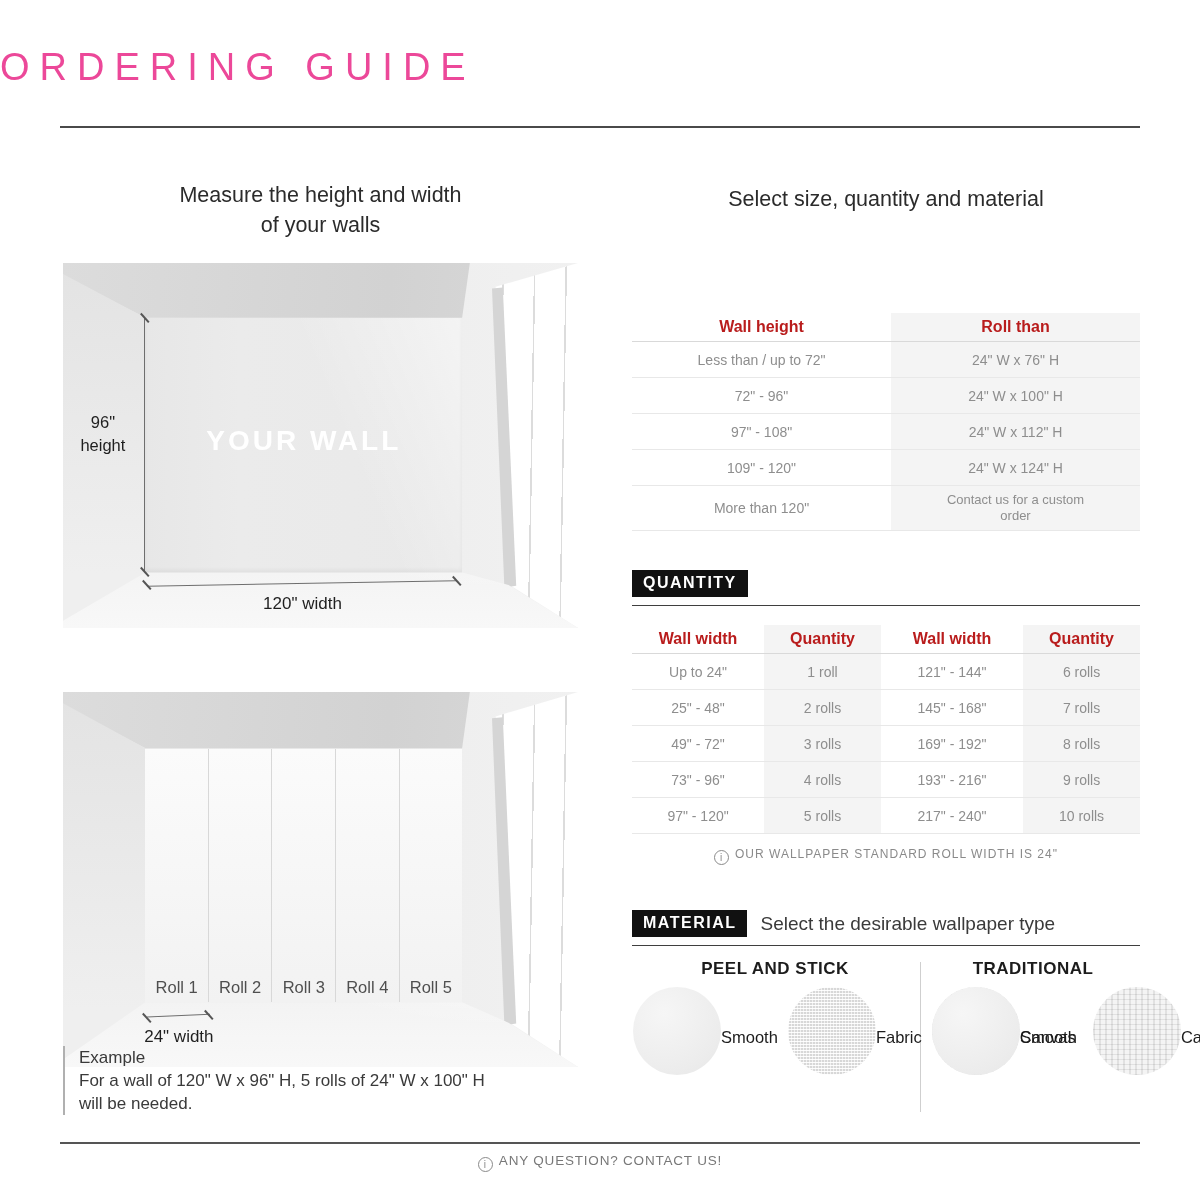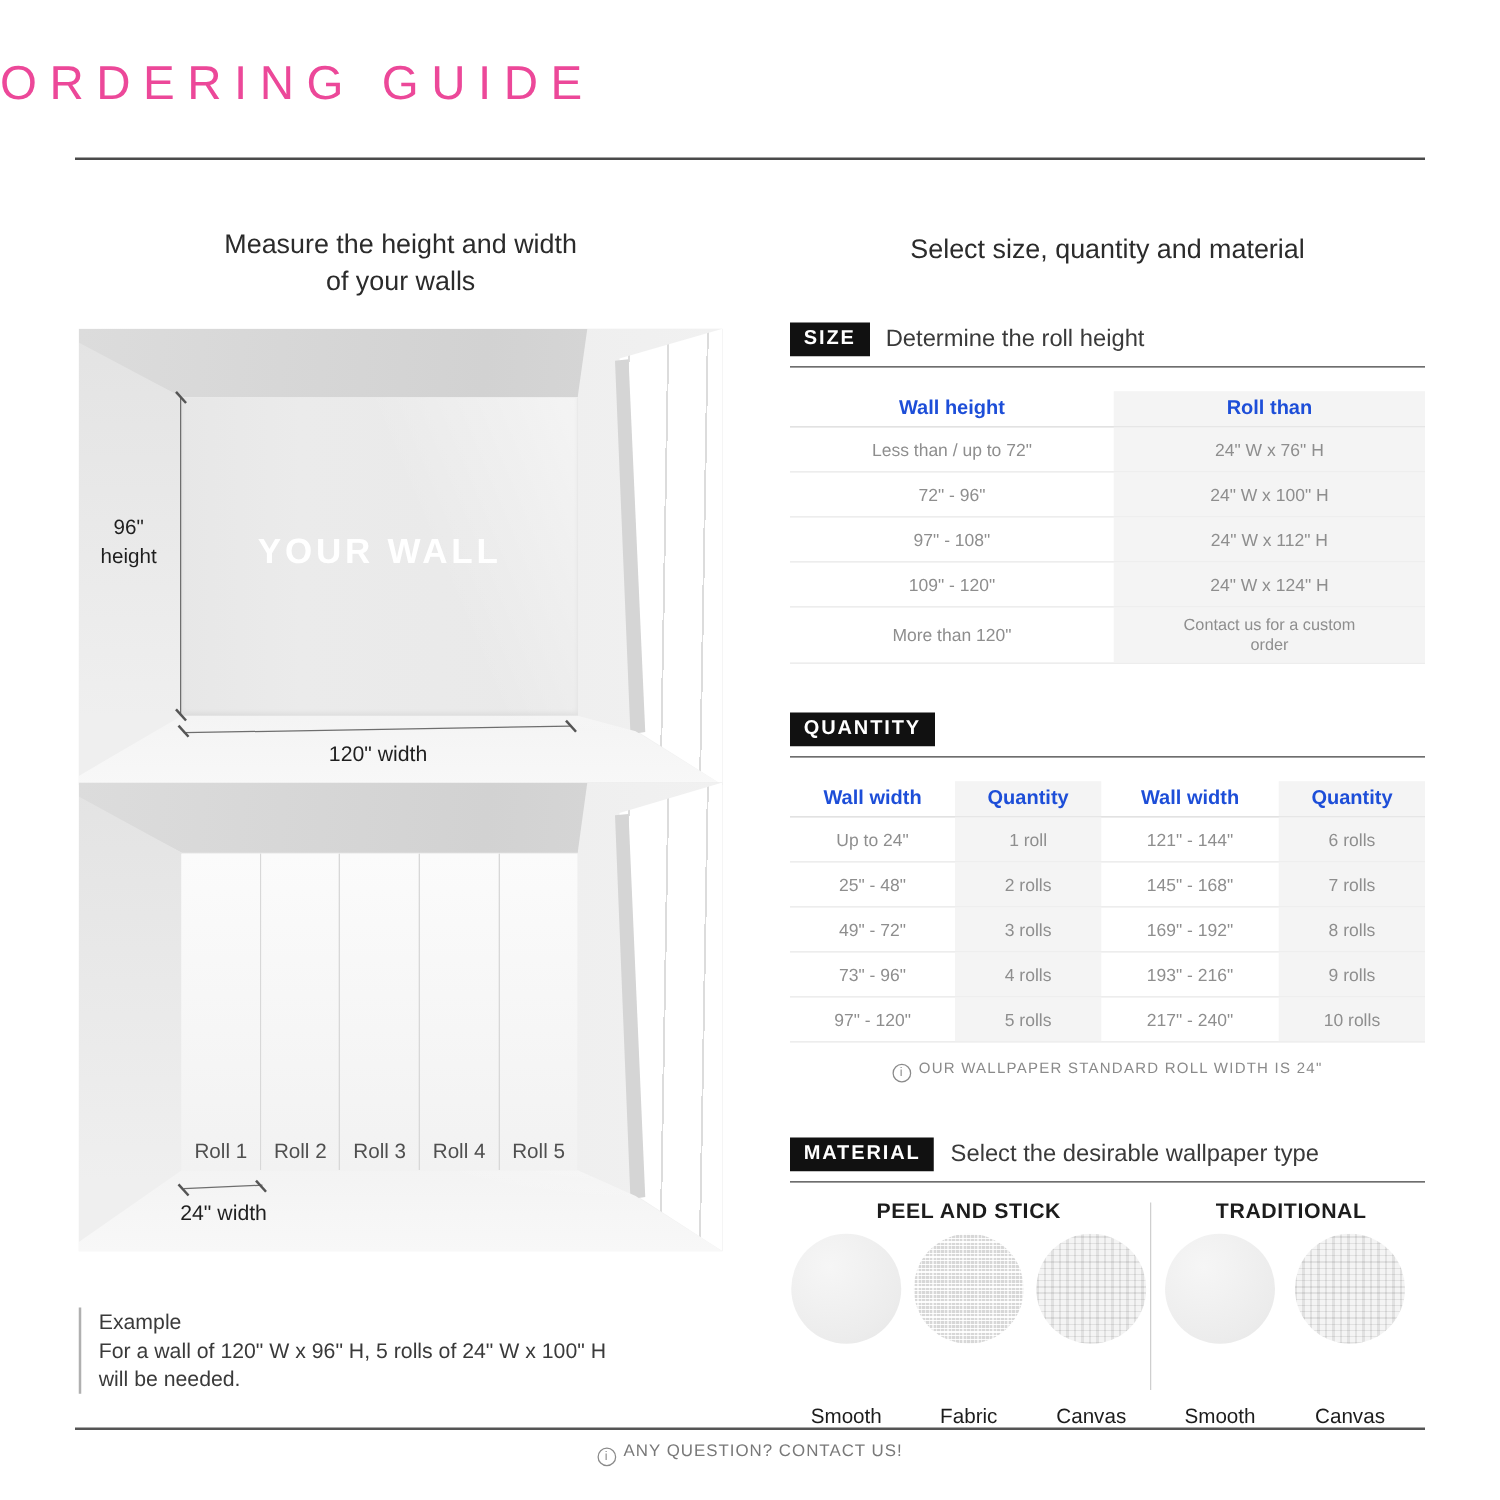--- a/index.html
+++ b/index.html
@@ -13,21 +13,21 @@
   .rule.top { top:126px; height:2px; }
   .rule.bottom { top:1142px; height:1.5px; background:#555; }
 
   .col-heading { position:absolute; text-align:center; font-size:21.5px; color:#2b2b2b; line-height:30px; }
   .left-heading { left:63px; top:180px; width:515px; }
   .right-heading { left:632px; top:184px; width:508px; }
 
   
   .room { position:absolute; left:63px; width:515px; overflow:hidden; background:#ededed; }
   .room-top { top:263px; height:365px; }
-  .room-bottom { top:626px; height:375px; }
+  .room-bottom { top:692px; height:375px; }
   .layer { position:absolute; inset:0; }
   .ceiling { background:linear-gradient(95deg,#dcdcdc,#d2d2d2 60%,#dadada);
              clip-path:polygon(0 0, 100% 0, 79% 15%, 16% 15%, 0 3.5%); }
   .left-wall { background:linear-gradient(180deg,#e3e3e3,#efefef 85%);
                clip-path:polygon(0 3%, 16% 15%, 16% 85%, 0 98%); }
   .right-wall { background:linear-gradient(90deg,#d7d7d7,#ececec 40%,#f1f1f1);
                 clip-path:polygon(79% 0, 100% 0, 100% 100%, 77.5% 85.5%, 77.5% 15%); }
   .panes { position:absolute; inset:0;
            background:repeating-linear-gradient(91deg,#ffffff 0 30px,#dcdcdc 30px 31.5px);
            clip-path:polygon(84% 6.5%, 100% 0, 100% 100%, 86.5% 88%); }
@@ -83,21 +83,21 @@
            letter-spacing:1.5px; padding:4px 11px 5px; white-space:nowrap; }
   .sec-sub { font-size:19px; color:#3a3a3a; }
   .size-head { top:258px; } .qty-head { top:570px; } .mat-head { top:910px; }
 
   .tbl { position:absolute; left:632px; width:508px; }
   .size-table { top:313px; } .qty-table { top:625px; }
   .t-row { display:flex; align-items:stretch; border-bottom:1px solid #e8e8e8; height:36px; }
   .t-row.head { height:29px; border-bottom:1px solid #d9d9d9; }
   .t-row.tall { height:45px; }
   .cell { display:flex; align-items:center; justify-content:center; text-align:center; }
-  .th { font-size:16px; font-weight:700; color:#1d4ed8; }
+  .th { font-size:16px; font-weight:700; color:#b91c1c; }
   .td { font-size:14px; color:#8e8e8e; }
   .s-c1 { width:51%; } .s-c2 { width:49%; background:#f4f4f4; }
   .q-c1 { width:26%; } .q-c2 { width:23%; background:#f4f4f4; }
   .q-c3 { width:28%; } .q-c4 { width:23%; background:#f4f4f4; }
   .contact { font-size:13px; line-height:16px; max-width:170px; }
 
   .qty-note { position:absolute; left:632px; top:847px; width:508px; text-align:center;
               font-size:12px; letter-spacing:1px; color:#8a8a8a; }
   .info-icon { display:inline-flex; width:15px; height:15px; border:1.2px solid #8a8a8a;
                border-radius:50%; align-items:center; justify-content:center;
@@ -105,21 +105,21 @@
                color:#8a8a8a; }
 
   
   .mat-name { position:absolute; top:959px; text-align:center; font-size:17px;
               font-weight:700; color:#1c1c1c; letter-spacing:0.5px; }
   .mat-name-1 { left:632px; width:286px; }
   .mat-name-2 { left:926px; width:214px; }
   .swatch-row { position:absolute; top:987px; display:flex; }
   .swatch-row-1 { left:633px; gap:10px; }
   .swatch-row-2 { left:932px; gap:16px; }
-  .swatch { display:flex; flex-direction:column; align-items:center;gap:36px; }
+  .swatch { display:flex; flex-direction:row; align-items:center; }
   .circle { width:88px; height:88px; border-radius:50%; }
   .tex-smooth { background:radial-gradient(circle at 35% 30%, #f6f6f6, #ececec 70%, #e6e6e6); }
   .tex-fabric { background-color:#efefef;
       background-image:repeating-linear-gradient(0deg, rgba(255,255,255,0.9) 0 1px, rgba(0,0,0,0.05) 1px 3px),
                        repeating-linear-gradient(90deg, rgba(255,255,255,0.9) 0 1px, rgba(0,0,0,0.05) 1px 3px); }
   .tex-canvas { background-color:#f4f4f4;
       background-image:repeating-linear-gradient(0deg, rgba(0,0,0,0.08) 0 1px, transparent 1px 5px),
                        repeating-linear-gradient(90deg, rgba(0,0,0,0.08) 0 2px, transparent 2px 6px); }
   .swatch-label { margin-top:13px; font-size:16.5px; font-weight:500; color:#1c1c1c; }
   .mat-divider { position:absolute; left:920px; top:962px; width:1px; height:150px; background:#cfcfcf; }
@@ -198,24 +198,20 @@
 
   <div class="example">
     <div class="ex-bar"></div>
     <div class="ex-text">
       <div>Example</div>
       <div>For a wall of 120" W x 96" H, 5 rolls of 24" W x 100" H</div>
       <div>will be needed.</div>
     </div>
   </div>
 
-  <div class="sec-head size-head">
-    <span class="badge">SIZE</span>
-    <span class="sec-sub">Determine the roll height</span>
-  </div>
   <div class="tbl size-table">
     <div class="t-row head">
       <div class="cell th s-c1">Wall height</div>
       <div class="cell th s-c2">Roll than</div>
     </div>
     <div class="t-row">
       <div class="cell td s-c1">Less than / up to 72"</div>
       <div class="cell td s-c2">24" W x 76" H</div>
     </div>
     <div class="t-row">

